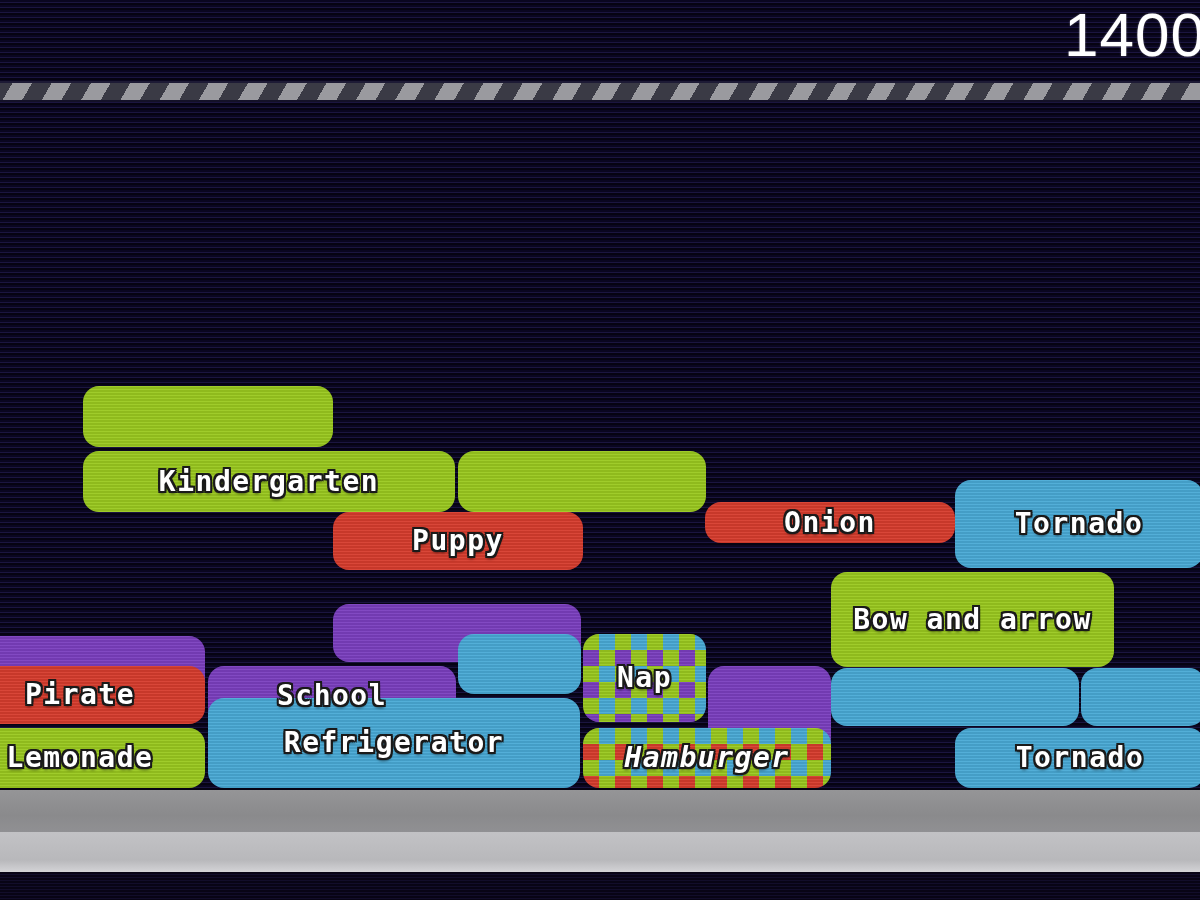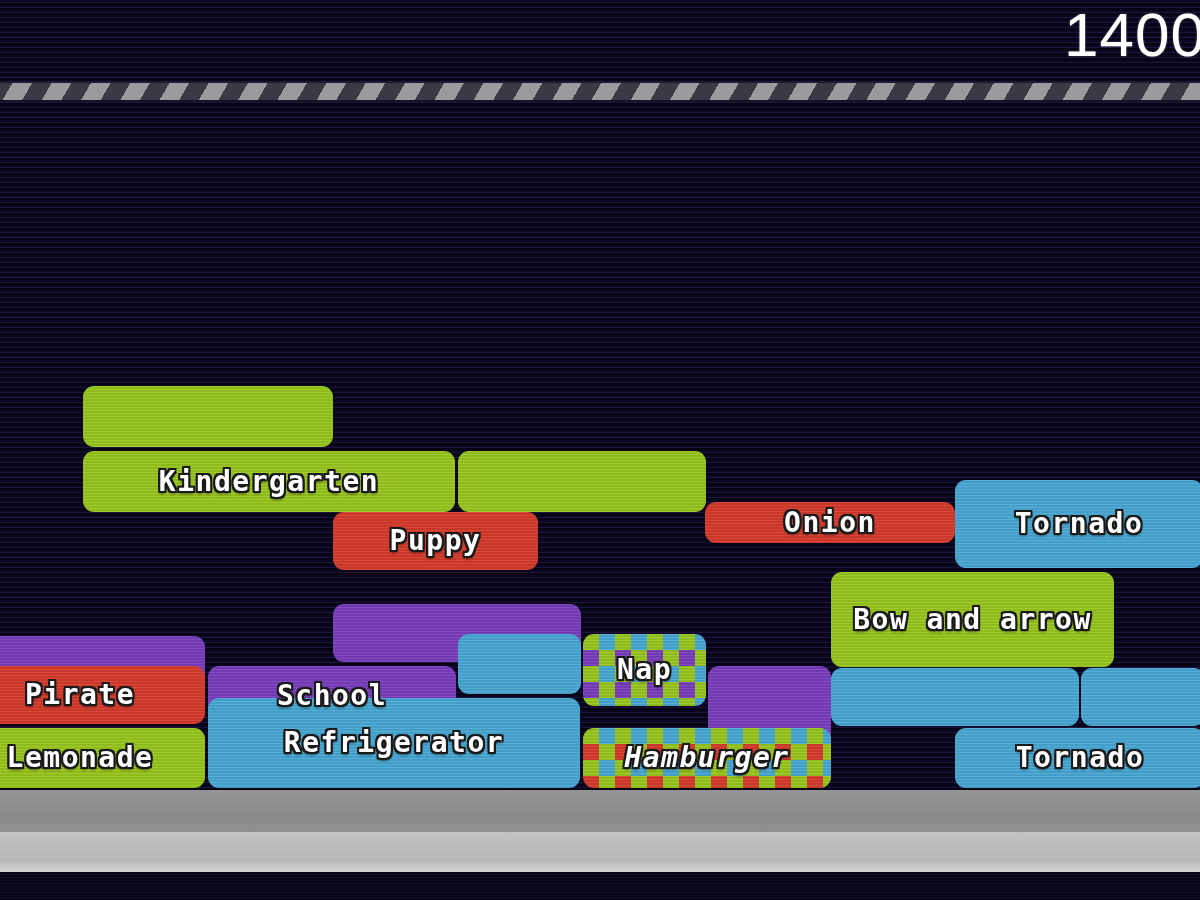--- a/index.html
+++ b/index.html
@@ -80,21 +80,21 @@
     background-image: repeating-linear-gradient(
       to bottom,
       #080415 0px, #080415 2px,
       #120d2a 2px, #120d2a 3px
     );
   }
 
   
   .block {
     position: absolute;
-    border-radius: 11px;
+    border-radius: 16px;
     box-sizing: border-box;
     display: flex;
     align-items: center;
     justify-content: center;
     text-align: right;
     overflow: hidden;
   }
   .block::after {
     content: "";
     position: absolute;
@@ -157,39 +157,39 @@
   <div id="score">1400</div>
 
   <div id="hazard"></div>
 
   <div id="blocks-layer">
       <div class="block c-green" style="left: 83px; top: 386px; width: 250px; height: 61px;"></div>
       <div class="block c-green" style="left: 83px; top: 451px; width: 372px; height: 61px;">
         <span class="label">Kindergarten</span>
       </div>
       <div class="block c-green" style="left: 458px; top: 451px; width: 248px; height: 61px;"></div>
-      <div class="block c-red" style="left: 333px; top: 512px; width: 205px; height: 58px;">
+      <div class="block c-red" style="left: 333px; top: 512px; width: 250px; height: 58px;">
         <span class="label">Puppy</span>
       </div>
       <div class="block c-red" style="left: 705px; top: 502px; width: 250px; height: 41px;">
         <span class="label">Onion</span>
       </div>
       <div class="block c-blue" style="left: 955px; top: 480px; width: 248px; height: 88px;">
         <span class="label">Tornado</span>
       </div>
       <div class="block c-purple" style="left: 333px; top: 572px; width: 248px; height: 58px;"></div>
       <div class="block c-green" style="left: 831px; top: 572px; width: 283px; height: 95px;">
         <span class="label">Bow and arrow</span>
       </div>
       <div class="block c-purple" style="left: -45px; top: 604px; width: 250px; height: 60px;"></div>
       <div class="block c-purple" style="left: 208px; top: 634px; width: 248px; height: 60px;">
         <span class="label">School</span>
       </div>
       <div class="block c-blue" style="left: 458px; top: 634px; width: 123px; height: 60px;"></div>
-      <div class="block c-checkA" style="left: 583px; top: 634px; width: 123px; height: 72px;">
+      <div class="block c-checkA" style="left: 583px; top: 634px; width: 123px; height: 88px;">
         <span class="label">Nap</span>
       </div>
       <div class="block c-purple" style="left: 708px; top: 634px; width: 123px; height: 88px;"></div>
       <div class="block c-blue" style="left: 831px; top: 668px; width: 248px; height: 58px;"></div>
       <div class="block c-blue" style="left: 1081px; top: 668px; width: 124px; height: 58px;"></div>
       <div class="block c-red" style="left: -45px; top: 666px; width: 250px; height: 58px;">
         <span class="label">Pirate</span>
       </div>
       <div class="block c-blue" style="left: 208px; top: 698px; width: 372px; height: 90px;">
         <span class="label">Refrigerator</span>

